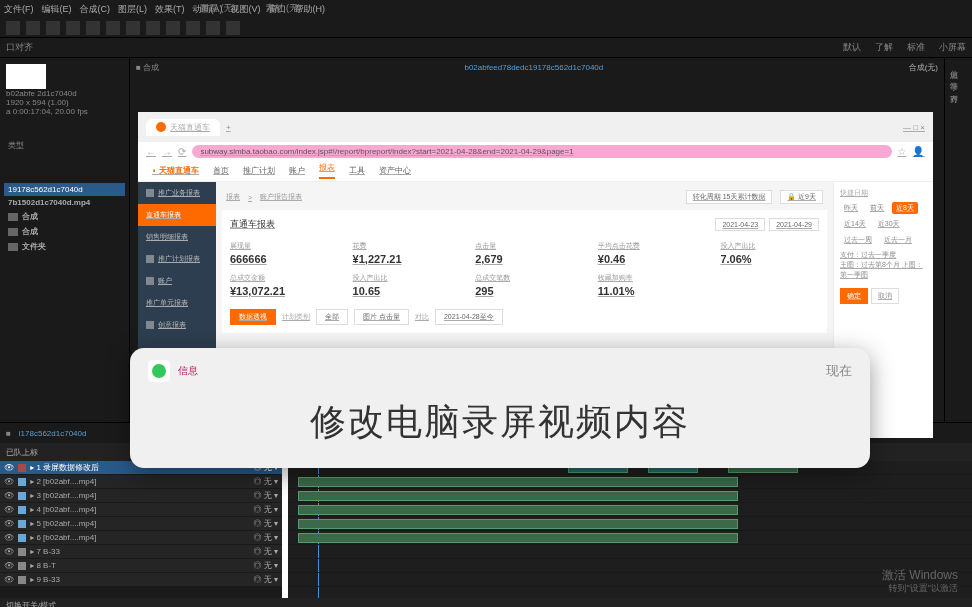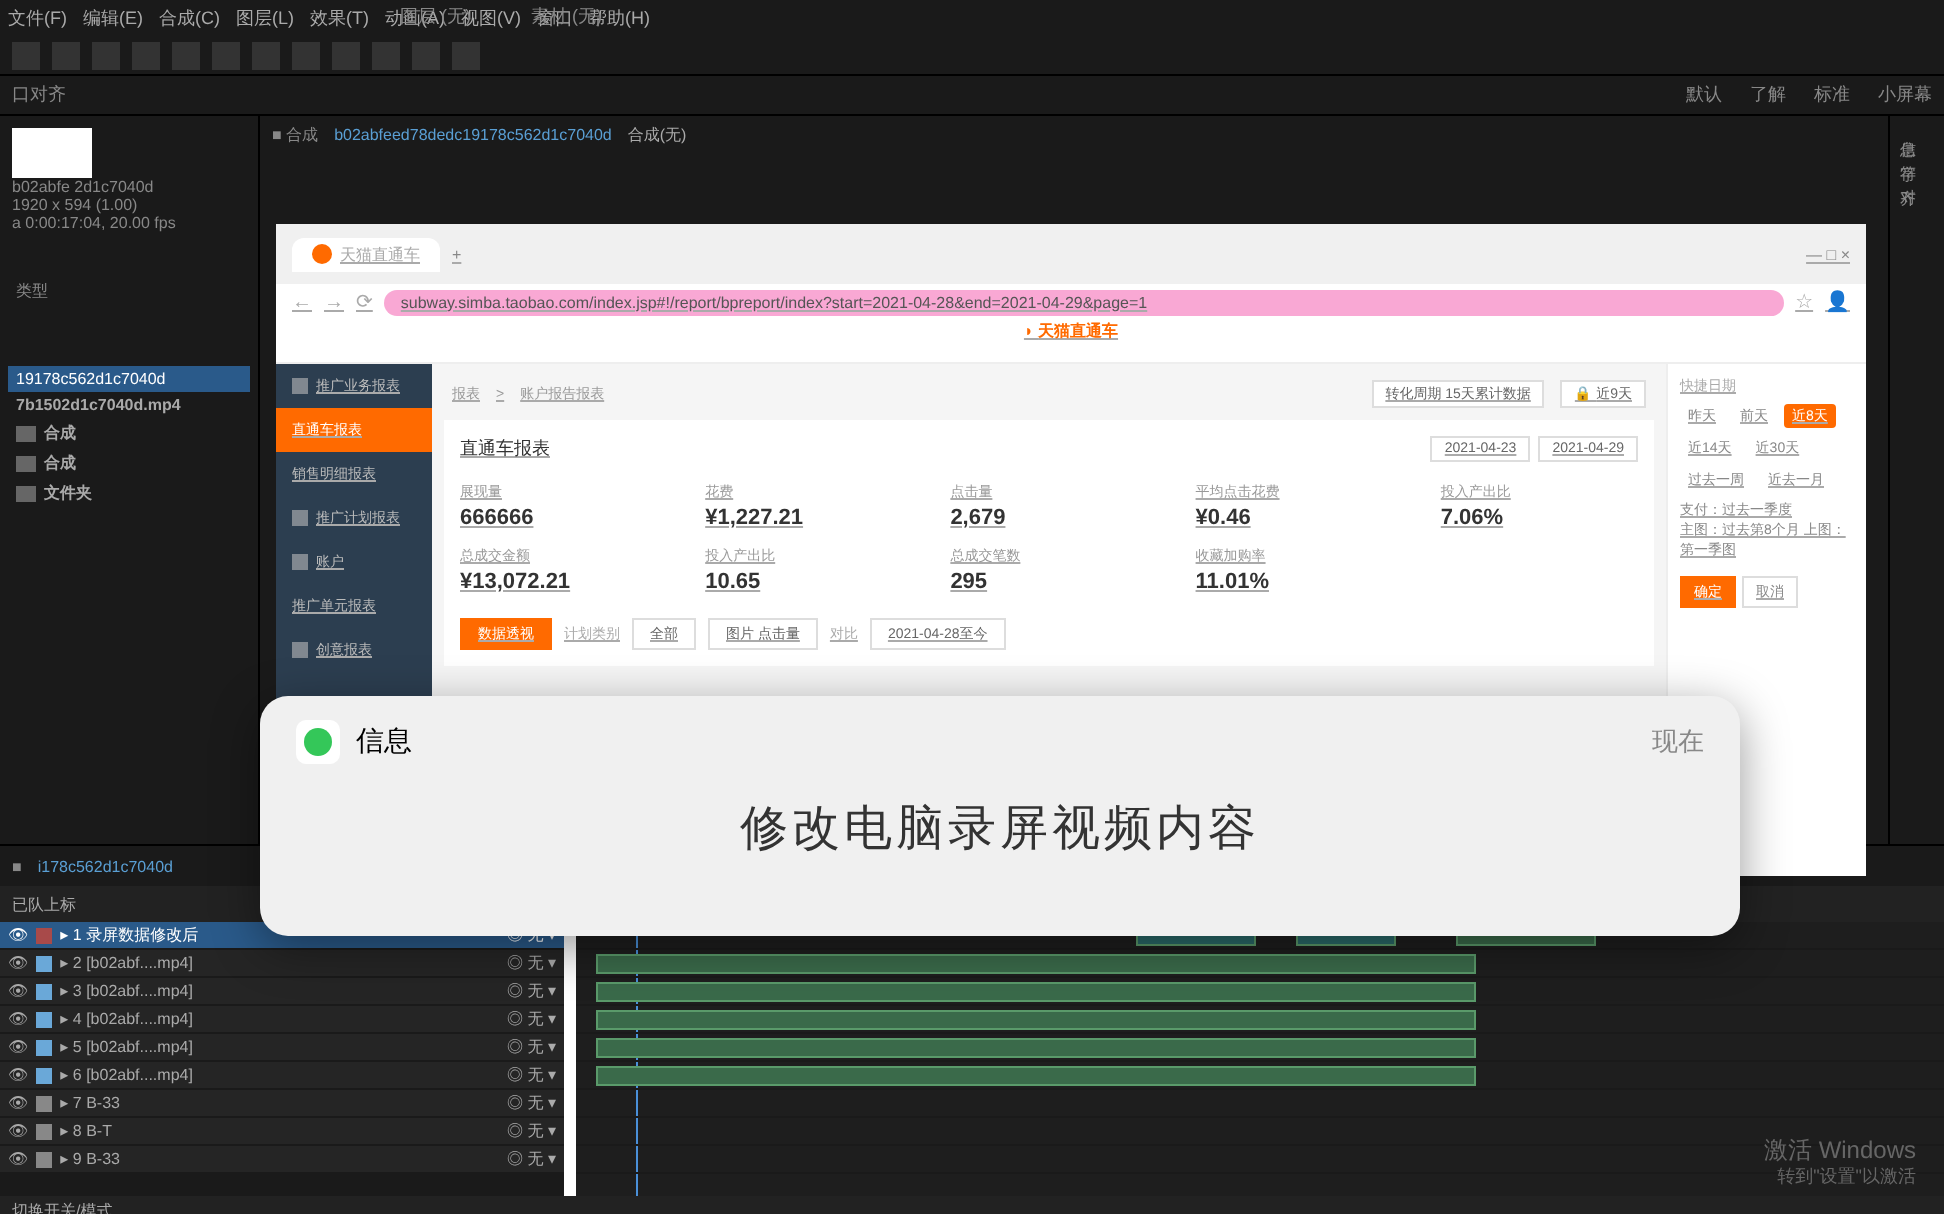--- a/index.html
+++ b/index.html
@@ -12,29 +12,29 @@
 
 .main { display: flex; height: 364px; }
 .left-panel { width: 130px; background: #1a1a1a; border-right: 1px solid #000; padding: 4px; }
 .proj-item { font-size: 8px; color: #888; padding: 2px; }
 .proj-thumb { width: 40px; height: 25px; background: #fff; display: inline-block; vertical-align: top; margin-right: 3px; }
 .proj-sel { background: #2a5a8a; color: #fff; padding: 2px 4px; margin-top: 30px; font-size: 8px; }
 .folder-row { display: flex; align-items: center; gap: 4px; padding: 2px 4px; font-size: 8px; font-weight: bold; }
 .folder-icon { width: 10px; height: 8px; background: #666; }
 
 .viewer { flex: 1; background: #1a1a1a; position: relative; }
-.viewer-tabs { height: 18px; display: flex; align-items: center; padding: 0 6px; gap: 8px; font-size: 8px; }
+.viewer-tabs { height: 18px; display: flex; align-items: center; padding: 0 6px; gap: 8px; font-size: 8px; justify-content: space-between; }
 .viewer-tab { color: #5a9fd4; }
 .viewer-content { position: absolute; top: 54px; left: 8px; width: 795px; height: 308px; background: #fff; text-decoration: underline; }
 
 .browser-chrome { height: 30px; background: #f0f0f0; display: flex; align-items: center; padding: 0 8px; gap: 6px; font-size: 8px; }
 .tab-shape { background: #fff; border-radius: 6px 6px 0 0; padding: 3px 10px; display: flex; align-items: center; gap: 4px; }
 .url-bar { flex: 1; background: #f9a8d4; border-radius: 10px; padding: 2px 8px; font-size: 8px; color: #555; }
 
-.web-header { height: 22px; display: flex; align-items: center; padding: 0 14px; gap: 14px; font-size: 8px; border-bottom: 1px solid #eee; flex-direction: column; }
+.web-header { height: 22px; display: flex; align-items: center; padding: 0 14px; gap: 14px; font-size: 8px; border-bottom: 1px solid #eee; }
 .web-logo { color: #ff6a00; font-weight: bold; }
 .web-nav { color: #666; }
 .web-nav.active { color: #ff6a00; border-bottom: 2px solid #ff6a00; padding-bottom: 4px; }
 
 .web-body { display: flex; height: 256px; }
 .web-sidebar { width: 78px; background: #2c3e50; color: #bbb; font-size: 7px; }
 .ws-item { padding: 6px 8px; display: flex; align-items: center; gap: 4px; }
 .ws-item.hl { background: #ff6a00; color: #fff; }
 .ws-icon { width: 8px; height: 8px; background: currentColor; opacity: 0.6; }
 
@@ -76,23 +76,23 @@
 .playhead { position: absolute; top: 0; width: 1px; height: 100%; background: #4a90d9; }
 .playhead-head { position: absolute; top: 0; left: -4px; width: 9px; height: 10px; background: #4a90d9; }
 .track-row { height: 14px; position: relative; border-bottom: 1px solid #1a1a1a; }
 .clip { position: absolute; height: 10px; top: 2px; background: #3a6a4a; border: 1px solid #5a9a6a; }
 .clip.teal { background: #2a6a6a; }
 
 .notification { position: absolute; top: 348px; left: 130px; width: 740px; height: 120px; background: #f0f0f0; border-radius: 14px; box-shadow: 0 6px 24px rgba(0,0,0,0.4); padding: 12px 18px; }
 .notif-head { display: flex; align-items: center; gap: 8px; }
 .notif-icon { width: 22px; height: 22px; background: #fff; border-radius: 5px; display: flex; align-items: center; justify-content: center; }
 .notif-bubble { width: 14px; height: 14px; background: #34c759; border-radius: 50%; }
-.notif-app { font-size: 14px; color: #000000; }
+.notif-app { font-size: 10px; color: #be185d; }
 .notif-time { margin-left: auto; font-size: 13px; color: #888; }
-.notif-body { font-size: 24px; color: #333; text-align: center; margin-top: 16px; letter-spacing: 2px; }
+.notif-body { font-size: 36px; color: #333; text-align: center; margin-top: 16px; letter-spacing: 2px; }
 
 .watermark { position: absolute; bottom: 12px; right: 14px; font-size: 12px; color: #666; text-align: right; line-height: 1.3; }
 .viewer-header-text { position: absolute; top: 2px; left: 200px; font-size: 9px; color: #888; display: flex; gap: 30px; }
 .dropdown { border: 1px solid #ddd; padding: 1px 6px; font-size: 7px; color: #666; background: #fff; }
 </style>
 </head>
 <body>
 
 <div class="topbar">
   <span>文件(F)</span>

